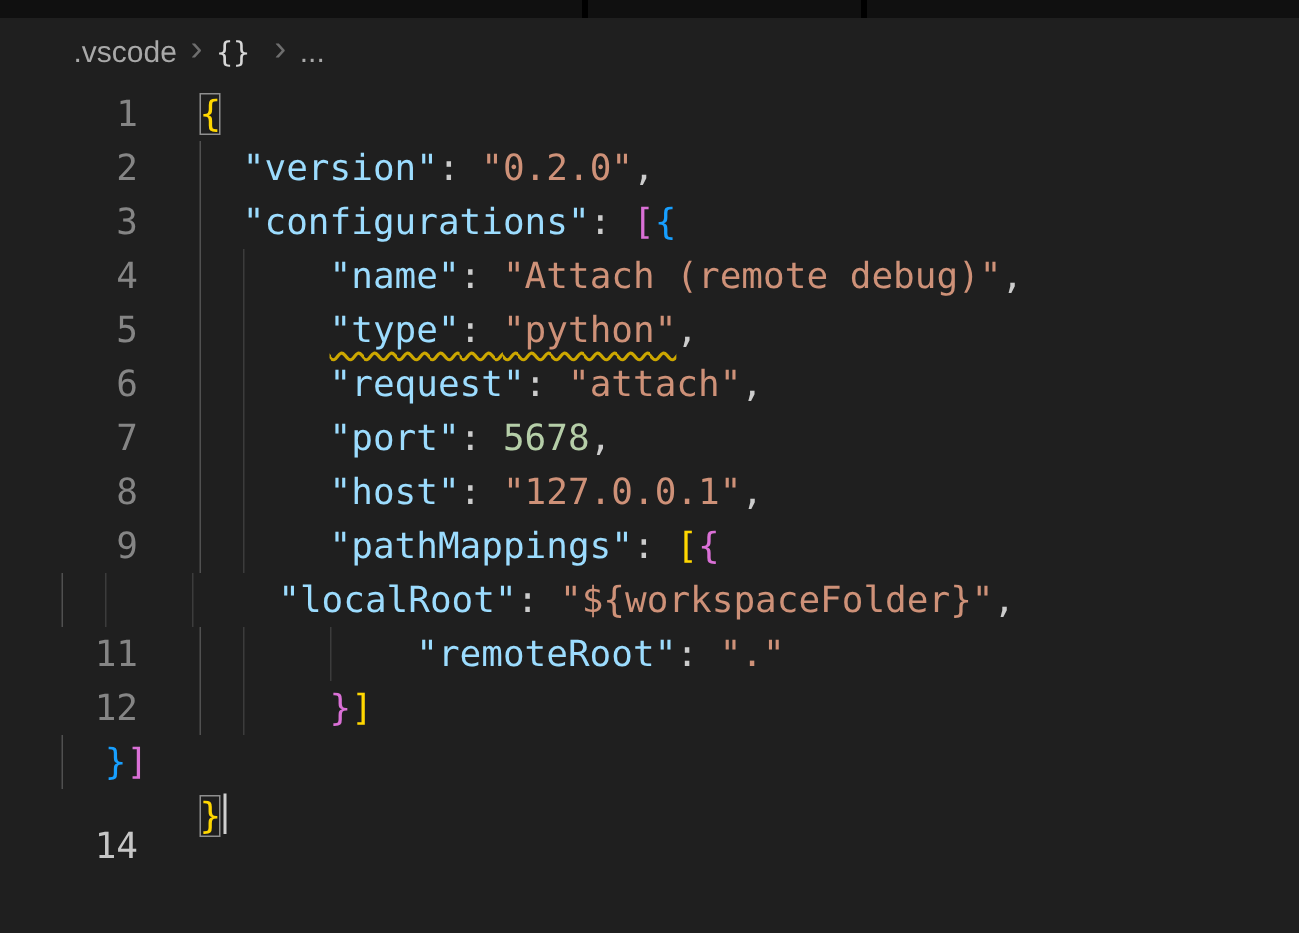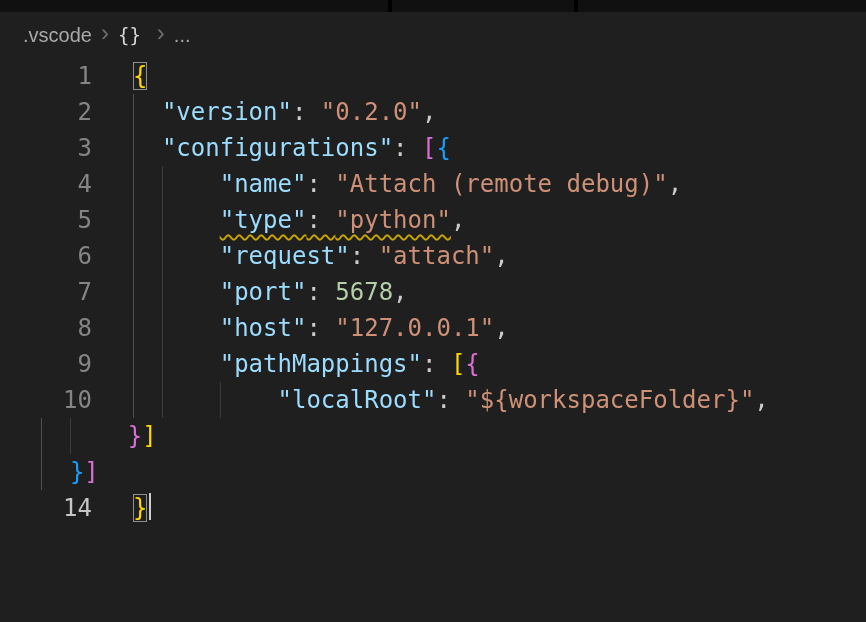--- a/index.html
+++ b/index.html
@@ -3,29 +3,29 @@
 <meta charset="utf-8">
 <style>
   * { margin:0; padding:0; box-sizing:border-box; }
   html,body { width:866px; height:622px; background:#1f1f1f; overflow:hidden; }
 
   .tab-strip { height:12px; background:#101010; position:relative; }
   .tab-gap { position:absolute; top:0; width:4px; height:12px; background:#000; }
 
   .breadcrumb {
     height:46px; display:flex; align-items:center; padding-left:23px;
-    font-family:"Liberation Sans", sans-serif; font-size:20px; color:#a9a9a9;
+    font-family:"Liberation Sans", sans-serif; font-size:20px; color:#a9a9a9;margin-left:26px;
   }
   .bc-sep { color:#6e6e6e; font-size:24px; margin:0 9px; line-height:1; padding-bottom:4px; }
   .bc-icon { font-family:"DejaVu Sans Mono", monospace; color:#d7d7d7; margin-right:7px; font-size:19px; }
 
   #code-lines { font-family:"DejaVu Sans Mono", monospace; font-size:24px; }
   .line { display:flex; height:36px; line-height:36px; }
   .gutter { flex:0 0 92px; width:92px; text-align:right; color:#858585; user-select:none; }
-  .gutter.active { color:#c6c6c6; }
+  .gutter.active { color:#c6c6c6;margin-top:20px; }
   .code { padding-left:41px; white-space:pre; }
 
   .ig  { display:inline-block; height:36px; border-left:1px solid #3c3c3c; vertical-align:top; }
   .ig0 { border-left-color:#505050; }
 
   .tk-key      { color:#9cdcfe; }
   .tk-string   { color:#ce9178; }
   .tk-number   { color:#b5cea8; }
   .tk-punct    { color:#cccccc; }
   .tk-bracket1 { color:#ffd700; }
@@ -88,24 +88,28 @@
     </div>
     <div class="line">
       <div class="gutter">8</div>
       <div class="code"><span class="ig ig0" style="width: 2ch;"></span><span class="ig" style="width: 4ch;"></span><span class="tk-key">"host"</span><span class="tk-punct">: </span><span class="tk-string">"127.0.0.1"</span><span class="tk-punct">,</span></div>
     </div>
     <div class="line">
       <div class="gutter">9</div>
       <div class="code"><span class="ig ig0" style="width: 2ch;"></span><span class="ig" style="width: 4ch;"></span><span class="tk-key">"pathMappings"</span><span class="tk-punct">: </span><span class="tk-bracket1">[</span><span class="tk-bracket2">{</span></div>
     </div>
     <div class="line">
-      <div class="gutter">10</div>
       <div class="code"><span class="ig ig0" style="width: 2ch;"></span><span class="ig" style="width: 4ch;"></span><span class="ig" style="width: 4ch;"></span><span class="tk-key">"localRoot"</span><span class="tk-punct">: </span><span class="tk-string">"${workspaceFolder}"</span><span class="tk-punct">,</span></div>
     </div>
     <div class="line">
+      <div class="gutter">11</div>
+      <div class="code"><span class="ig ig0" style="width: 2ch;"></span><span class="ig" style="width: 4ch;"></span><span class="ig" style="width: 4ch;"></span><span class="tk-key">"remoteRoot"</span><span class="tk-punct">: </span><span class="tk-string">"."</span></div>
+    </div>
+    <div class="line">
+      <div class="gutter">12</div>
       <div class="code"><span class="ig ig0" style="width: 2ch;"></span><span class="ig" style="width: 4ch;"></span><span class="tk-bracket2">}</span><span class="tk-bracket1">]</span></div>
     </div>
     <div class="line">
       <div class="code"><span class="ig ig0" style="width: 2ch;"></span><span class="tk-bracket3">}</span><span class="tk-bracket2">]</span></div>
     </div>
     <div class="line">
       <div class="gutter active">14</div>
       <div class="code"><span class="tk-bracket1 boxed">}</span><span class="cursor"></span></div>
     </div>
   </div>

